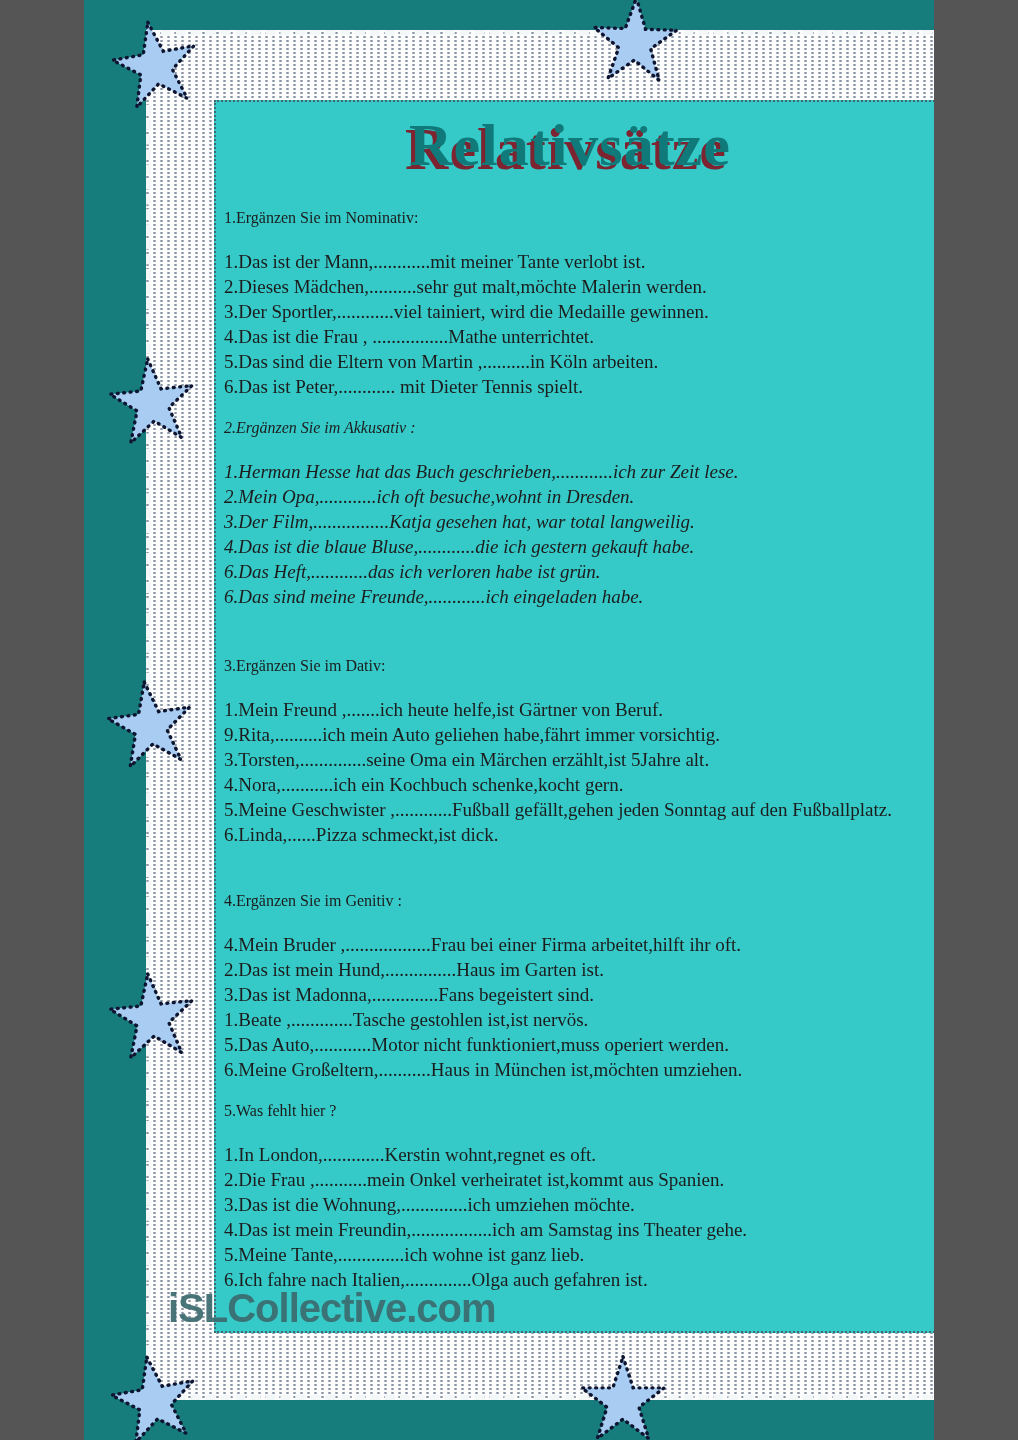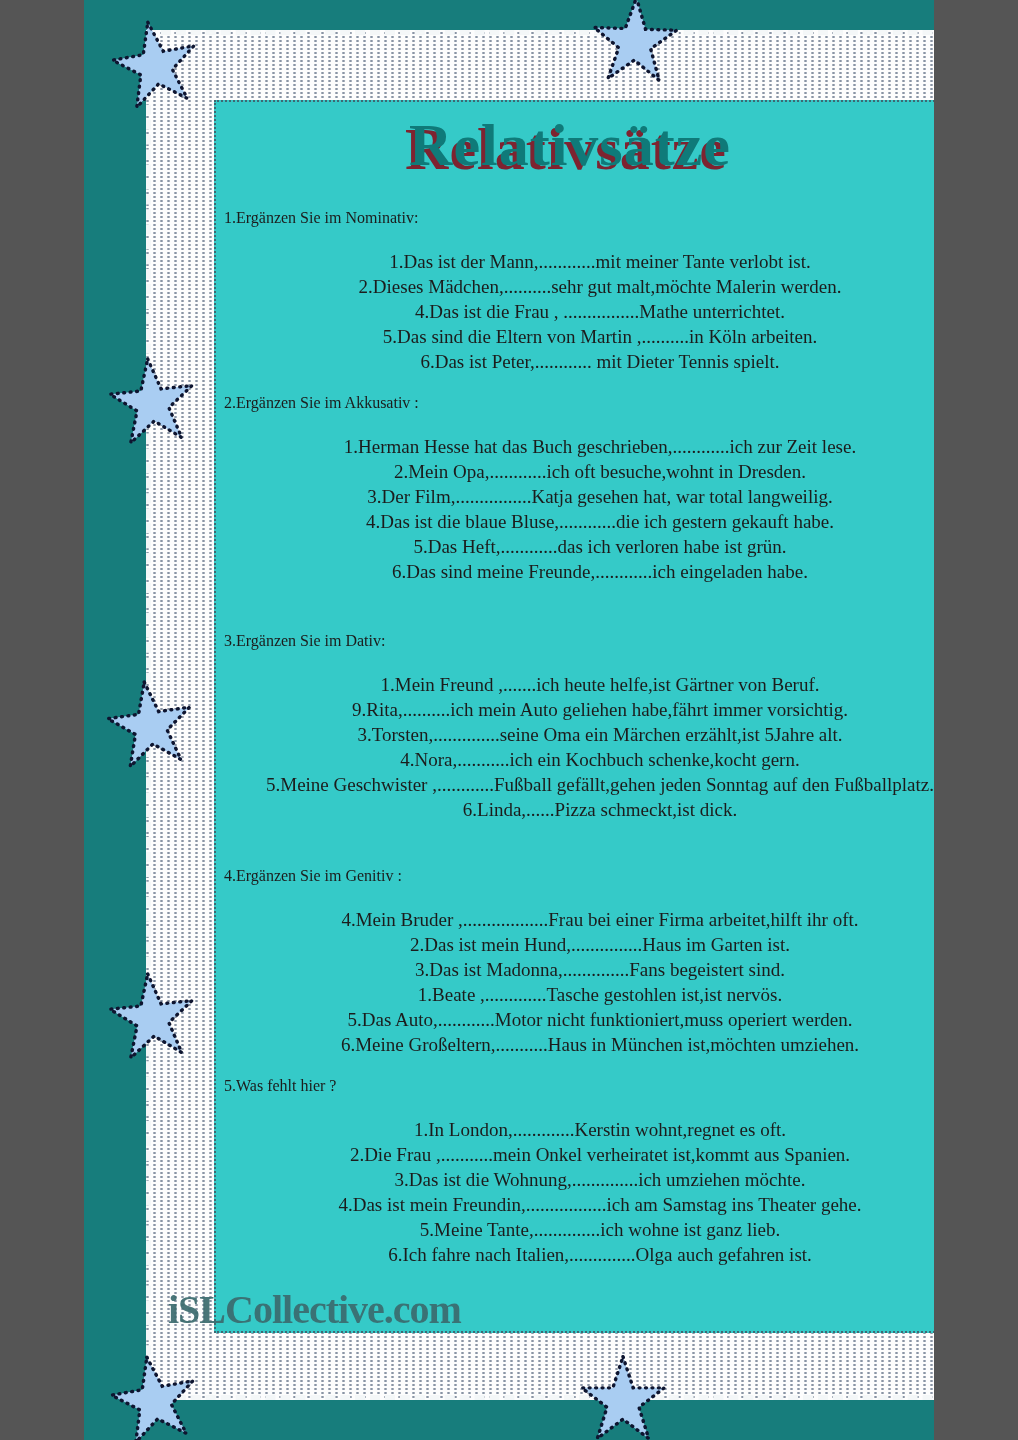--- a/index.html
+++ b/index.html
@@ -45,40 +45,39 @@
     text-align:center;
     font-size:60px;
     line-height:78px;
     font-weight:bold;
     letter-spacing:1px;
     color:var(--title-fill);
     text-shadow:-4px 4px 0 var(--title-shadow);
   }
   .section{margin:0;}
   .section.s1{margin-top:21px;}
-  .section.s2{margin-top:16px;}
+  .section.s2{margin-top:16px;font-style:italic;}
   .section.s3{margin-top:44px;}
   .section.s4{margin-top:41px;}
   .section.s5{margin-top:16px;}
   .section-heading{
     margin:0 0 19px 0;
     font-size:16px;
     font-weight:normal;
     line-height:25px;
   }
   .exercise-line{
     font-size:19px;
     line-height:25px;
     white-space:nowrap;
-    text-align:center;
   }
   .watermark{
     position:absolute;
     left:84px;top:1286px;
-    font-family:Liberation Serif, serif;
+    font-family:Liberation Sans, sans-serif;
     font-weight:bold;
     font-size:40px;
     letter-spacing:-1px;
     color:var(--watermark);
     opacity:0.92;
   }
   .star{position:absolute;width:86px;height:86px;}
   .star svg{display:block;width:100%;height:100%;overflow:visible;}
   .star-tl{left:28px;top:20px;transform:rotate(-10deg);}
   .star-tc{left:508px;top:-4px;transform:rotate(2deg);}
@@ -161,32 +160,33 @@
       </svg>
     </div>
 
   <div class="worksheet">
     <h1 class="worksheet-title">Relativsätze</h1>
 
     <div class="section s1">
       <h2 class="section-heading">1.Ergänzen Sie im Nominativ:</h2>
       <div class="exercise-line">1.Das ist der Mann,............mit meiner Tante verlobt ist.</div>
       <div class="exercise-line">2.Dieses Mädchen,..........sehr gut malt,möchte Malerin werden.</div>
+      <div class="exercise-line">3.Der Sportler,............viel tainiert, wird die Medaille gewinnen.</div>
       <div class="exercise-line">4.Das ist die Frau , ................Mathe unterrichtet.</div>
       <div class="exercise-line">5.Das sind die Eltern von Martin ,..........in Köln arbeiten.</div>
       <div class="exercise-line">6.Das ist Peter,............ mit Dieter Tennis spielt.</div>
     </div>
 
     <div class="section s2">
       <h2 class="section-heading">2.Ergänzen Sie im Akkusativ :</h2>
       <div class="exercise-line">1.Herman Hesse hat das Buch geschrieben,............ich zur Zeit lese.</div>
       <div class="exercise-line">2.Mein Opa,............ich oft besuche,wohnt in Dresden.</div>
       <div class="exercise-line">3.Der Film,................Katja gesehen hat, war total langweilig.</div>
       <div class="exercise-line">4.Das ist die blaue Bluse,............die ich gestern gekauft habe.</div>
-      <div class="exercise-line">5.Das Heft,............das ich verloren habe ist grün.</div>
+      <div class="exercise-line">6.Das Heft,............das ich verloren habe ist grün.</div>
       <div class="exercise-line">6.Das sind meine Freunde,............ich eingeladen habe.</div>
     </div>
 
     <div class="section s3">
       <h2 class="section-heading">3.Ergänzen Sie im Dativ:</h2>
       <div class="exercise-line">1.Mein Freund ,.......ich heute helfe,ist Gärtner von Beruf.</div>
       <div class="exercise-line">9.Rita,..........ich mein Auto geliehen habe,fährt immer vorsichtig.</div>
       <div class="exercise-line">3.Torsten,..............seine Oma ein Märchen erzählt,ist 5Jahre alt.</div>
       <div class="exercise-line">4.Nora,...........ich ein Kochbuch schenke,kocht gern.</div>
       <div class="exercise-line">5.Meine Geschwister ,............Fußball gefällt,gehen jeden Sonntag auf den Fußballplatz.</div>

